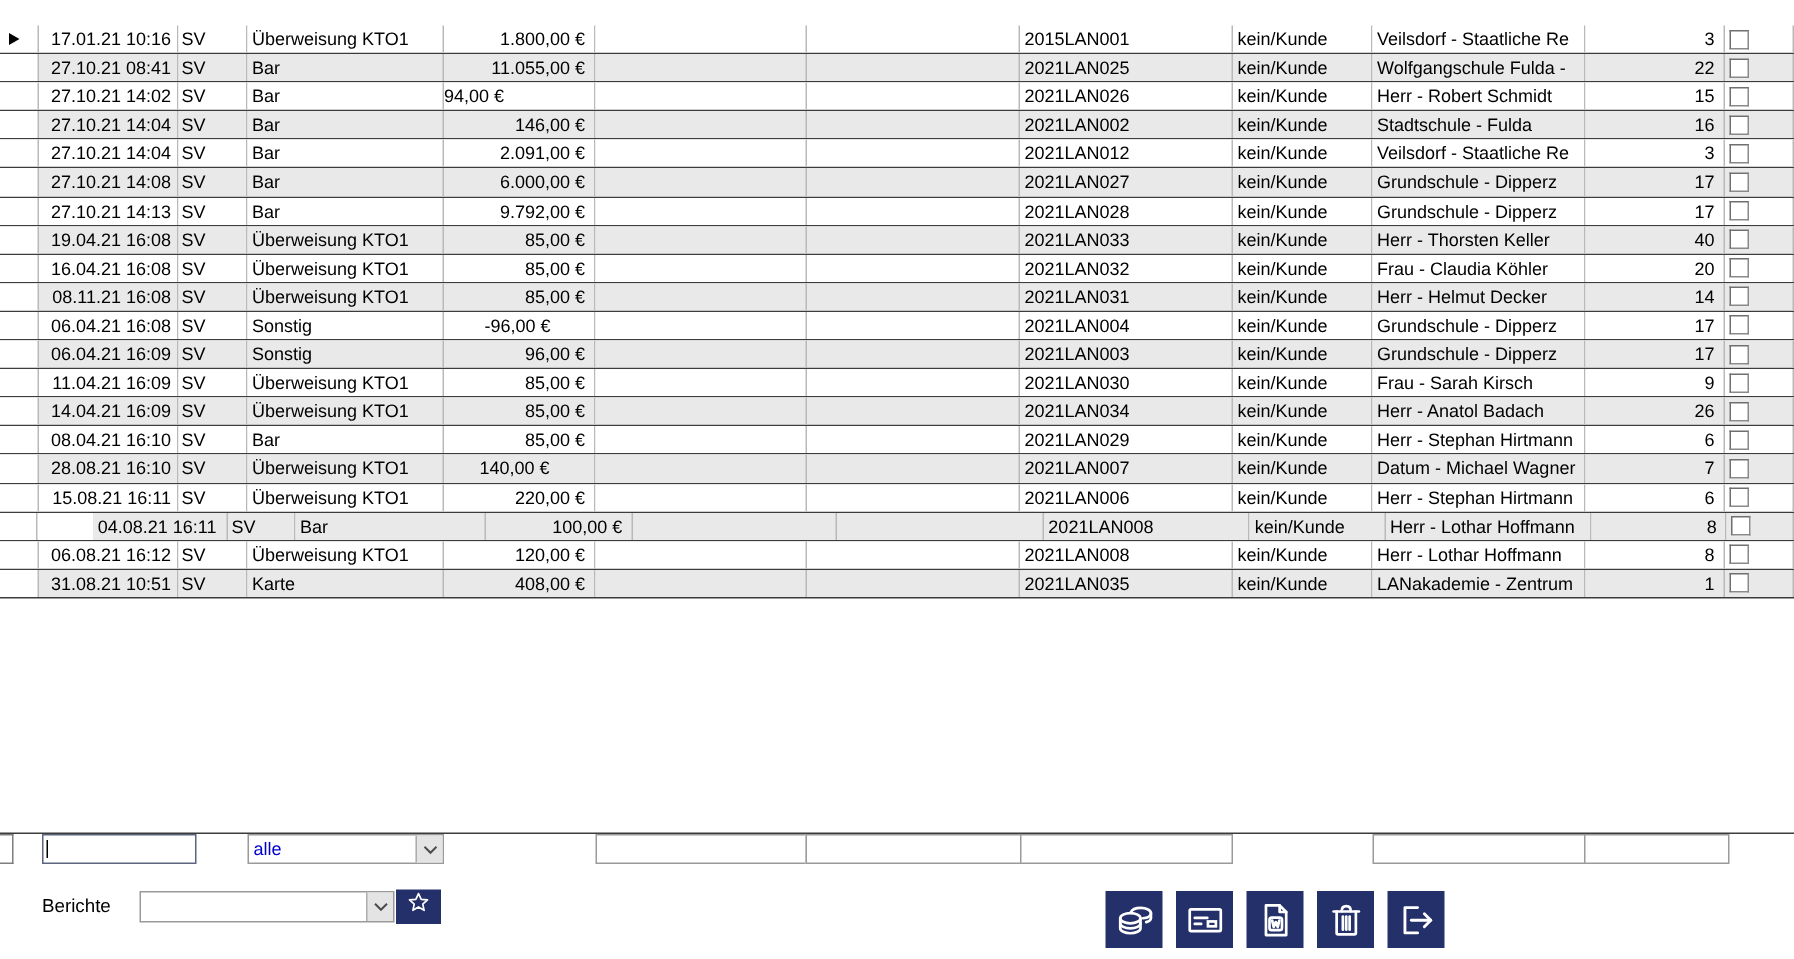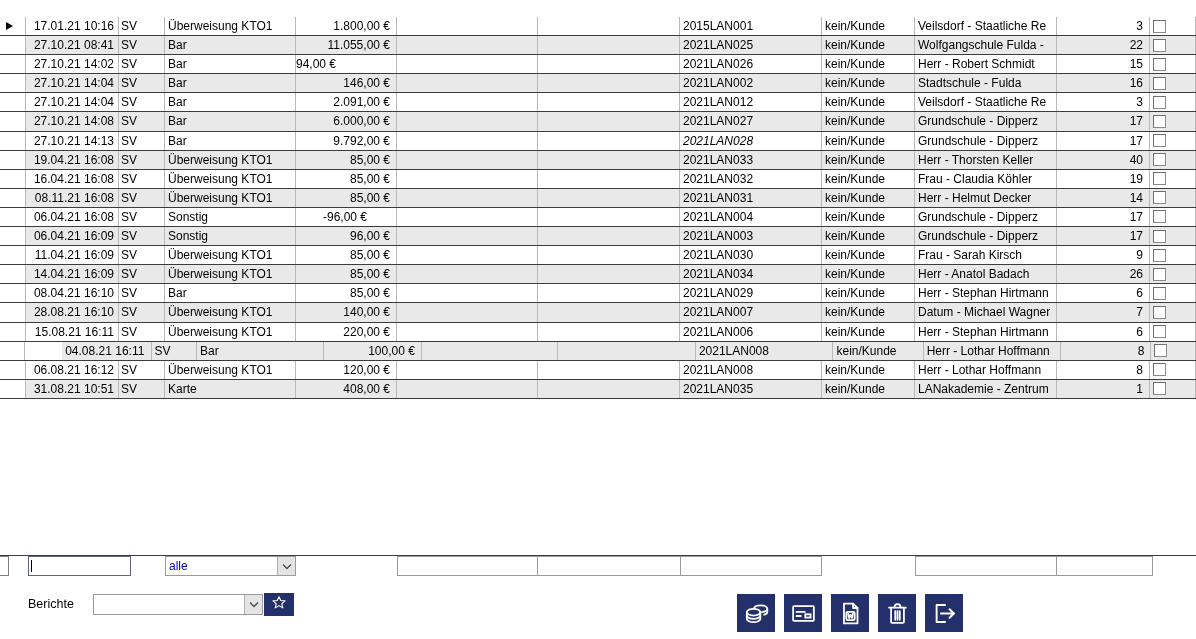--- a/index.html
+++ b/index.html
@@ -156,21 +156,21 @@
         </div>
       </div>
       <div class="trow">
         <div class="sel"></div>
         <div class="dc" style="width: 93px; text-align: right; padding-right: 4px;">27.10.21 14:13</div>
         <div class="dc" style="width: 46px; padding-left: 2px;">SV</div>
         <div class="dc" style="width: 131px; padding-left: 3px;">Bar</div>
         <div class="dc" style="width: 101px; text-align: right; padding-right: 6px;">9.792,00 €</div>
         <div class="dc" style="width: 141px;"></div>
         <div class="dc" style="width: 142px;"></div>
-        <div class="dc" style="width: 142px; padding-left: 3px; font-style: italic;">2021LAN028</div>
+        <div class="dc" style="width: 142px; padding-left: 3px;">2021LAN028</div>
         <div class="dc" style="width: 93px; padding-left: 3px;">kein/Kunde</div>
         <div class="dc" style="width: 142px; padding-left: 3px;">Grundschule - Dipperz</div>
         <div class="dc" style="width: 93px; text-align: right; padding-right: 6px;">17</div>
         <div class="dc" style="width: 46px;">
           <div class="cbx"></div>
         </div>
       </div>
       <div class="trow">
         <div class="sel"></div>
         <div class="dc" style="width: 93px; text-align: right; padding-right: 4px;">19.04.21 16:08</div>
@@ -191,21 +191,21 @@
         <div class="sel"></div>
         <div class="dc" style="width: 93px; text-align: right; padding-right: 4px;">16.04.21 16:08</div>
         <div class="dc" style="width: 46px; padding-left: 2px;">SV</div>
         <div class="dc" style="width: 131px; padding-left: 3px;">Überweisung KTO1</div>
         <div class="dc" style="width: 101px; text-align: right; padding-right: 6px;">85,00 €</div>
         <div class="dc" style="width: 141px;"></div>
         <div class="dc" style="width: 142px;"></div>
         <div class="dc" style="width: 142px; padding-left: 3px;">2021LAN032</div>
         <div class="dc" style="width: 93px; padding-left: 3px;">kein/Kunde</div>
         <div class="dc" style="width: 142px; padding-left: 3px;">Frau - Claudia Köhler</div>
-        <div class="dc" style="width: 93px; text-align: right; padding-right: 6px;">19</div>
+        <div class="dc" style="width: 93px; text-align: right; padding-right: 6px;">20</div>
         <div class="dc" style="width: 46px;">
           <div class="cbx"></div>
         </div>
       </div>
       <div class="trow">
         <div class="sel"></div>
         <div class="dc" style="width: 93px; text-align: right; padding-right: 4px;">08.11.21 16:08</div>
         <div class="dc" style="width: 46px; padding-left: 2px;">SV</div>
         <div class="dc" style="width: 131px; padding-left: 3px;">Überweisung KTO1</div>
         <div class="dc" style="width: 101px; text-align: right; padding-right: 6px;">85,00 €</div>
@@ -297,21 +297,21 @@
         <div class="dc" style="width: 93px; text-align: right; padding-right: 6px;">6</div>
         <div class="dc" style="width: 46px;">
           <div class="cbx"></div>
         </div>
       </div>
       <div class="trow">
         <div class="sel"></div>
         <div class="dc" style="width: 93px; text-align: right; padding-right: 4px;">28.08.21 16:10</div>
         <div class="dc" style="width: 46px; padding-left: 2px;">SV</div>
         <div class="dc" style="width: 131px; padding-left: 3px;">Überweisung KTO1</div>
-        <div class="dc" style="width: 101px; text-align: right; padding-right: 6px;">140,00 €</div>
+        <div class="dc" style="width: 101px; text-align: center; padding-right: 6px;">140,00 €</div>
         <div class="dc" style="width: 141px;"></div>
         <div class="dc" style="width: 142px;"></div>
         <div class="dc" style="width: 142px; padding-left: 3px;">2021LAN007</div>
         <div class="dc" style="width: 93px; padding-left: 3px;">kein/Kunde</div>
         <div class="dc" style="width: 142px; padding-left: 3px;">Datum - Michael Wagner</div>
         <div class="dc" style="width: 93px; text-align: right; padding-right: 6px;">7</div>
         <div class="dc" style="width: 46px;">
           <div class="cbx"></div>
         </div>
       </div>

